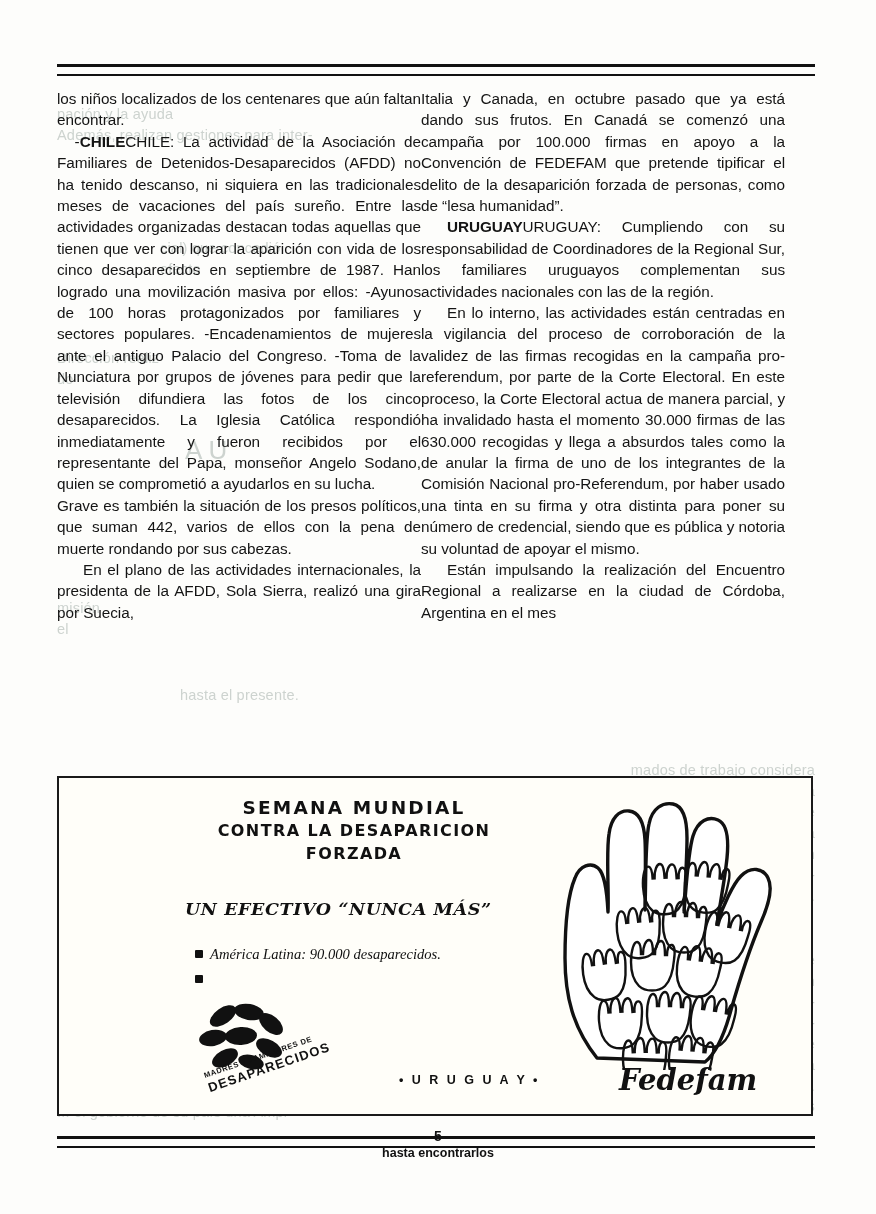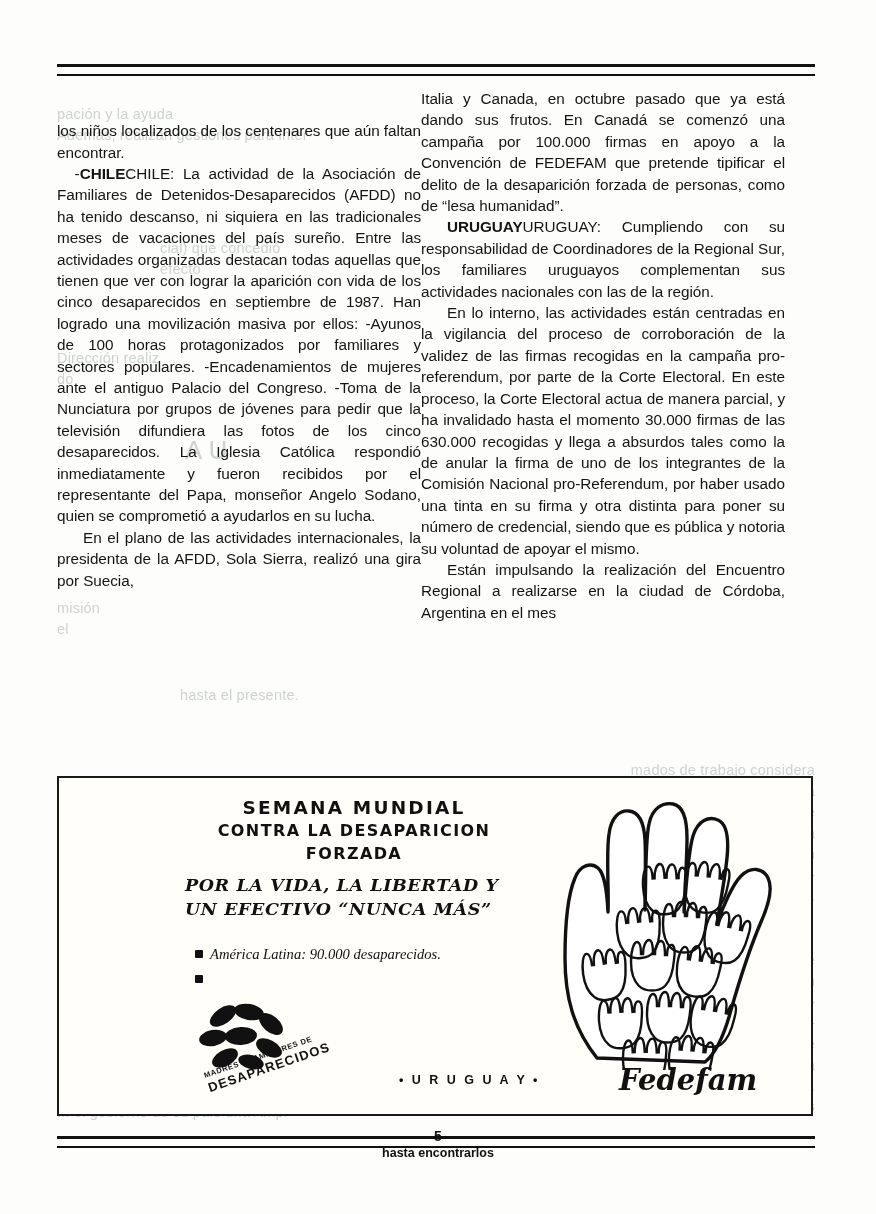--- a/index.html
+++ b/index.html
@@ -254,39 +254,40 @@
 semanalmente ... la defensa de la
 vida.</div>
   <div class="ghost right" style="left:451px; top:1096px; width:364px;">El COFADEF Familiares de Aparecidos</div>
 
   <div class="rule-top"></div>
 
   <div class="columns">
     <div class="col">
       <p>los niños localizados de los centenares que aún faltan encontrar.</p>
       <p class="indent-small">&nbsp;-<span class="lead">CHILE</span><span>CHILE: La actividad de la Asociación de Familiares de Detenidos-Desaparecidos (AFDD) no ha tenido descanso, ni siquiera en las tradicionales meses de vacaciones del país sureño. Entre las actividades organizadas destacan todas aquellas que tienen que ver con lograr la aparición con vida de los cinco desaparecidos en septiembre de 1987. Han logrado una movilización masiva por ellos: -Ayunos de 100 horas protagonizados por familiares y sectores populares. -Encadenamientos de mujeres ante el antiguo Palacio del Congreso. -Toma de la Nunciatura por grupos de jóvenes para pedir que la televisión difundiera las fotos de los cinco desaparecidos. La Iglesia Católica respondió inmediatamente y fueron recibidos por el representante del Papa, monseñor Angelo Sodano, quien se comprometió a ayudarlos en su lucha.</span></p>
+      <p>Grave es también la situación de los presos políticos, que suman 442, varios de ellos con la pena de muerte rondando por sus cabezas.</p>
       <p class="indent">En el plano de las actividades internacionales, la presidenta de la AFDD, Sola Sierra, realizó una gira por Suecia,</p>
     </div>
     <div class="col">
       <p>Italia y Canada, en octubre pasado que ya está dando sus frutos. En Canadá se comenzó una campaña por 100.000 firmas en apoyo a la Convención de FEDEFAM que pretende tipificar el delito de la desaparición forzada de personas, como de “lesa humanidad”.</p>
       <p class="indent"><span class="lead">URUGUAY</span><span>URUGUAY: Cumpliendo con su responsabilidad de Coordinadores de la Regional Sur, los familiares uruguayos complementan sus actividades nacionales con las de la región.</span></p>
       <p class="indent">En lo interno, las actividades están centradas en la vigilancia del proceso de corroboración de la validez de las firmas recogidas en la campaña pro-referendum, por parte de la Corte Electoral. En este proceso, la Corte Electoral actua de manera parcial, y ha invalidado hasta el momento 30.000 firmas de las 630.000 recogidas y llega a absurdos tales como la de anular la firma de uno de los integrantes de la Comisión Nacional pro-Referendum, por haber usado una tinta en su firma y otra distinta para poner su número de credencial, siendo que es pública y notoria su voluntad de apoyar el mismo.</p>
       <p class="indent">Están impulsando la realización del Encuentro Regional a realizarse en la ciudad de Córdoba, Argentina en el mes</p>
     </div>
   </div>
 
   <div class="poster">
 
     <div class="poster-title">
       <span>SEMANA MUNDIAL</span>
       <span class="l2">CONTRA LA DESAPARICION FORZADA</span>
     </div>
 
     <div class="poster-slogan">
-      <span>POR LA VIDA, LA LIBERTAD Y</span><br>
+      <br>
       <span>UN EFECTIVO “NUNCA MÁS”</span>
     </div>
 
     <div class="poster-bullets">
       <div class="row">
         <span class="bullet"></span>
         <span>América Latina: 90.000 desaparecidos.</span>
       </div>
       <div class="row">
         <span class="bullet"></span>

